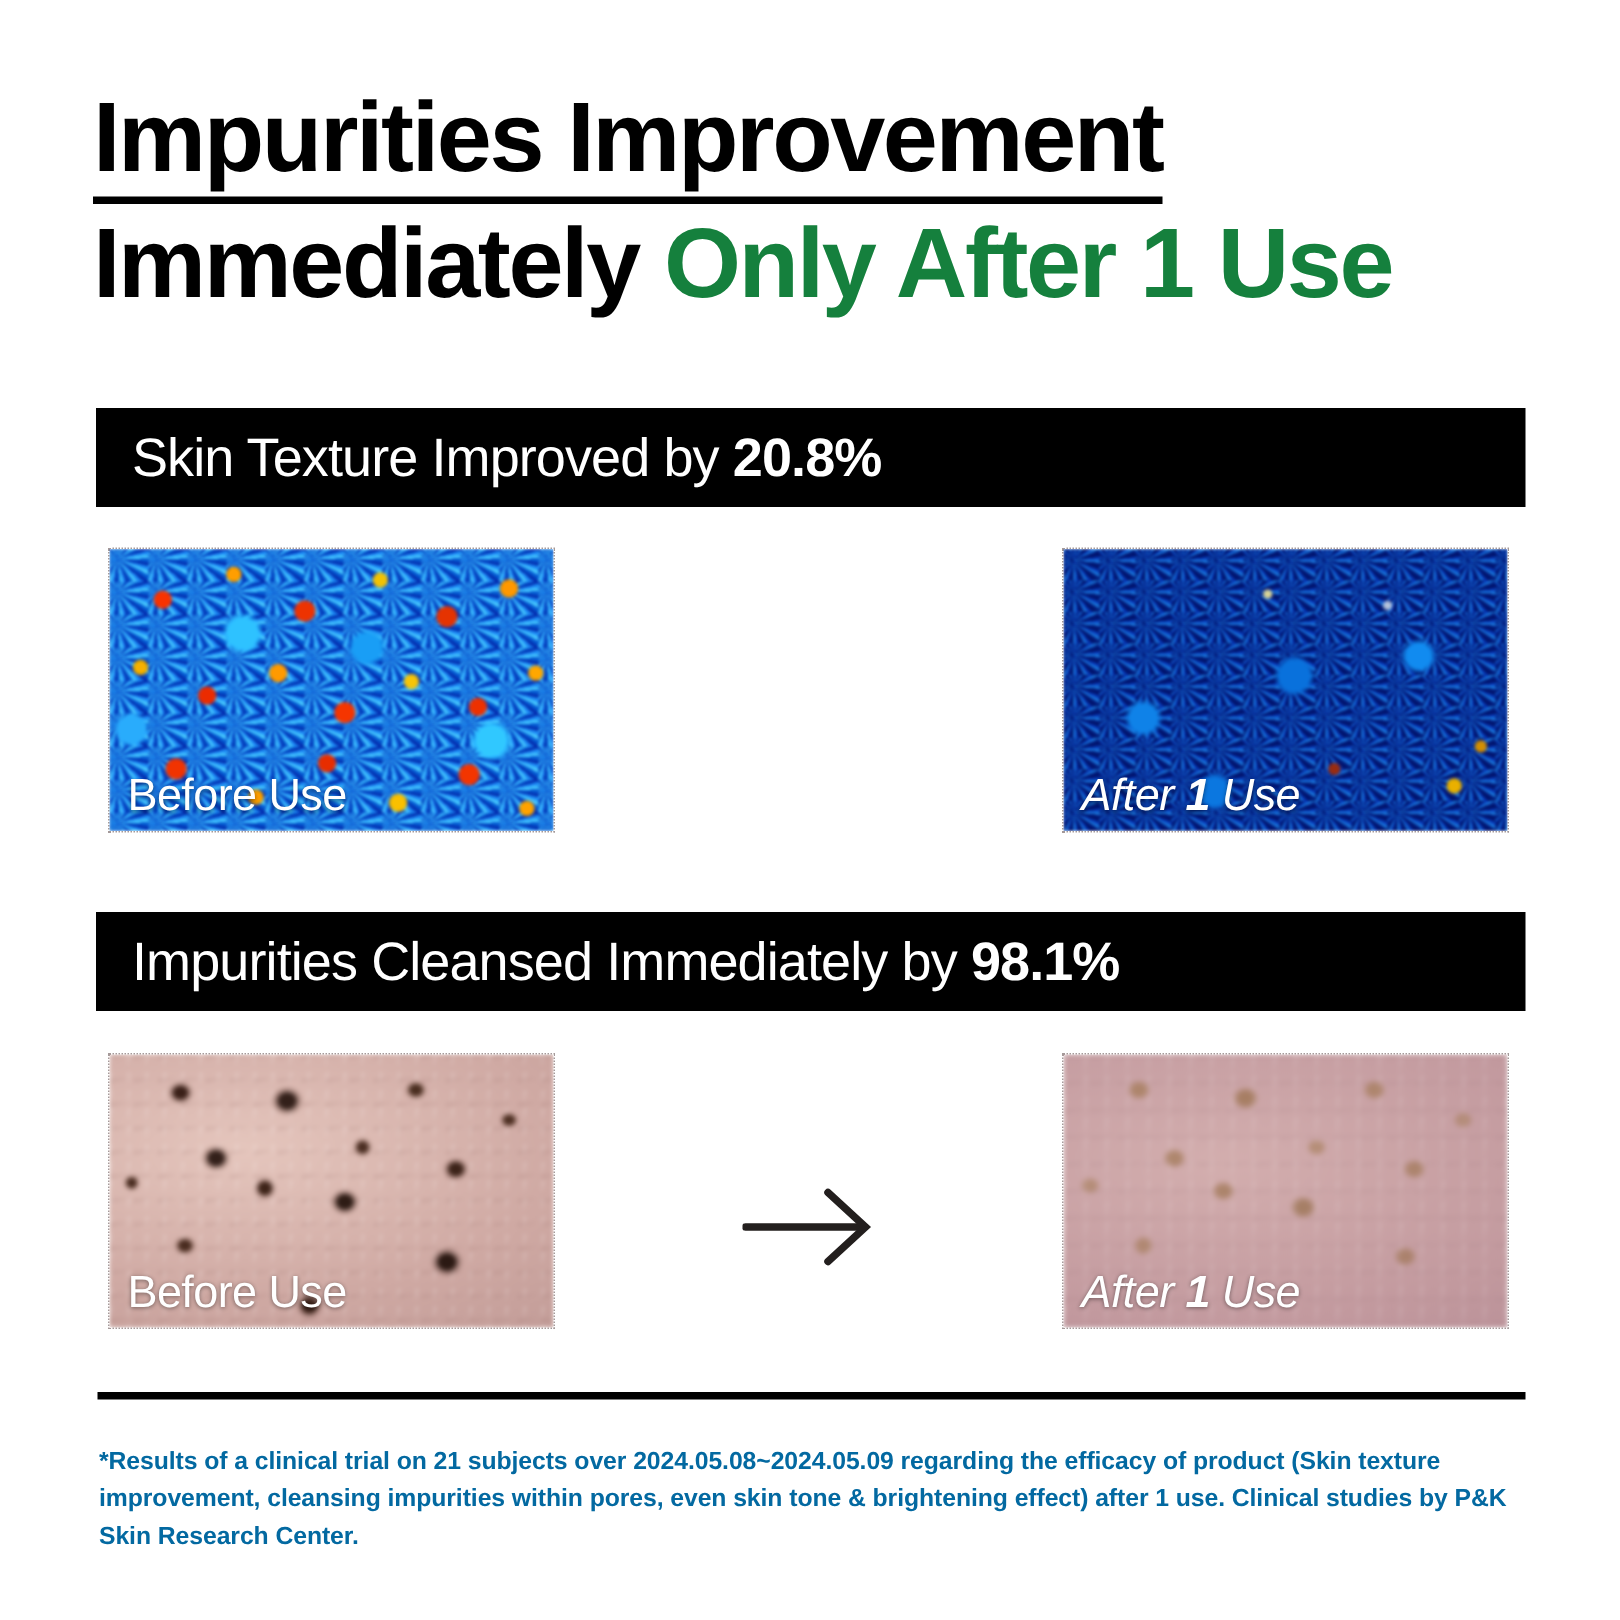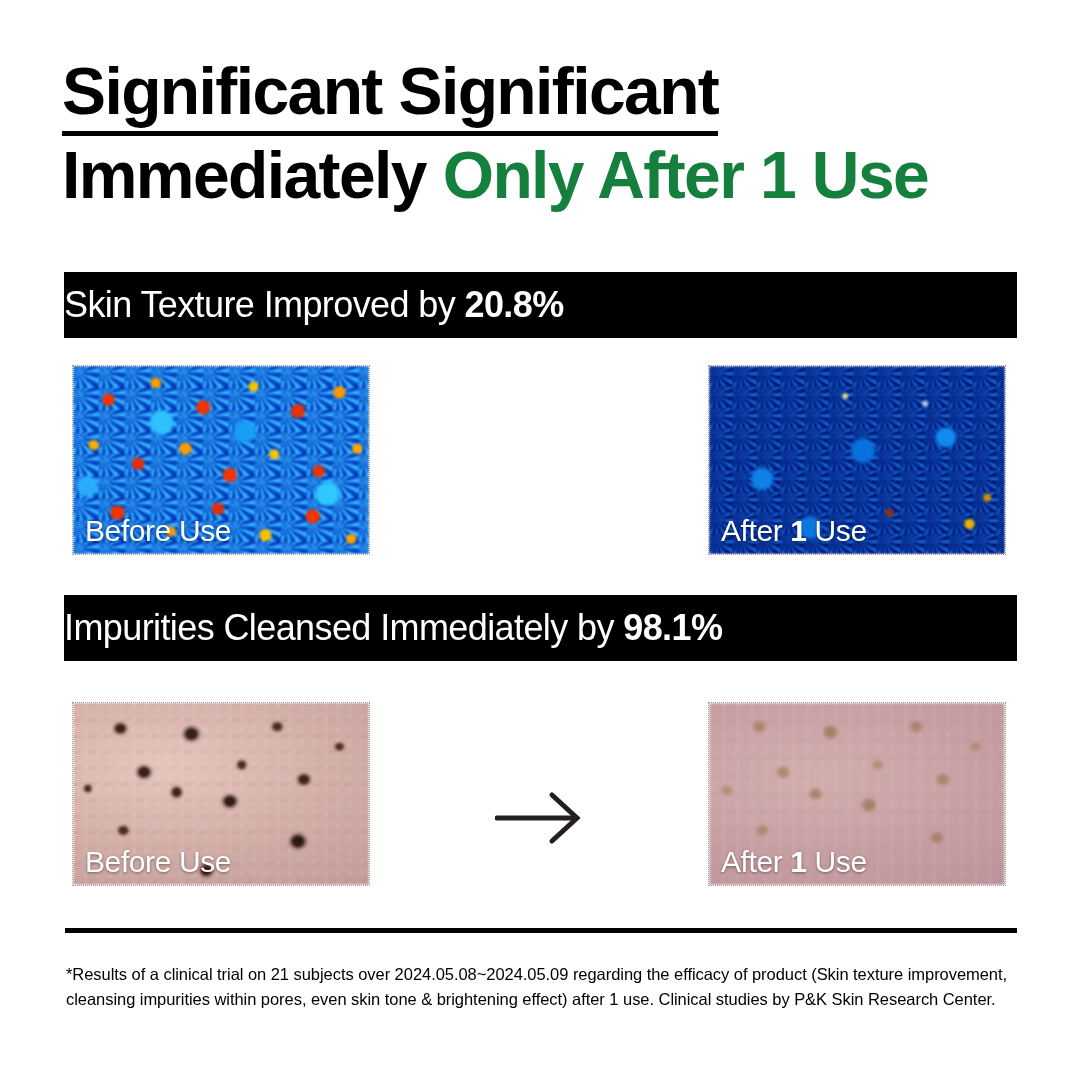--- a/index.html
+++ b/index.html
@@ -55,27 +55,28 @@
   .banner {
     position: absolute;
     left: 64px;
     width: 953px;
     height: 66px;
     background: #000000;
     display: flex;
     align-items: center;
   }
   .banner-1 { top: 272px; }
-  .banner-2 { top: 595px; text-align: right; }
+  .banner-2 { top: 608px; text-align: right; }
   .banner-text {
     color: #ffffff;
     font-size: 36px;
     line-height: 40px;
     font-weight: 400;
     letter-spacing: -0.6px;
+    padding-left: 24px;
     white-space: nowrap;
   }
   .banner-pct {
     font-weight: 700;
   }
 
   
   .compare-row {
     position: absolute;
     left: 0;
@@ -83,21 +84,21 @@
   }
   .row-1 { top: 365px; height: 190px; }
   .row-2 { top: 702px; height: 184px; }
 
   .panel {
     position: absolute;
     overflow: hidden;
     border: 1px dotted rgba(90, 70, 70, 0.55);
   }
   .panel-left  { left: 72px; }
-  .panel-right { right: 74px; }
+  .panel-right { right: 74px; font-style: italic; }
   .row-1 .panel { width: 296px; height: 188px; }
   .row-2 .panel { width: 296px; height: 182px; }
 
   .panel-caption {
     position: absolute;
     left: 12px;
     bottom: 6px;
     color: #ffffff;
     font-size: 30px;
     line-height: 34px;
@@ -248,33 +249,33 @@
     height: 5px;
     background: #000000;
   }
   .footnote {
     position: absolute;
     left: 66px;
     top: 962px;
     width: 960px;
     font-size: 16.5px;
     line-height: 25px;
-    font-weight: 400;
-    color: #000000;
+    font-weight: 700;
+    color: #0369a1;
     letter-spacing: -0.05px;
   }
 </style>
 </head>
 <body>
 
 <div class="page">
 
   <div class="headline">
     <div class="headline-line">
-      <span class="headline-line1 hl-plain">Significant Significant</span>
+      <span class="headline-line1 hl-plain">Impurities Improvement</span>
     </div>
     <div class="headline-line">
       <span class="hl-plain">Immediately </span><span class="hl-accent">Only After 1 Use</span>
     </div>
   </div>
 
   <div class="banner banner-1">
     <div class="banner-text">
       <span>Skin Texture Improved by </span><span class="banner-pct">20.8%</span>
     </div>

